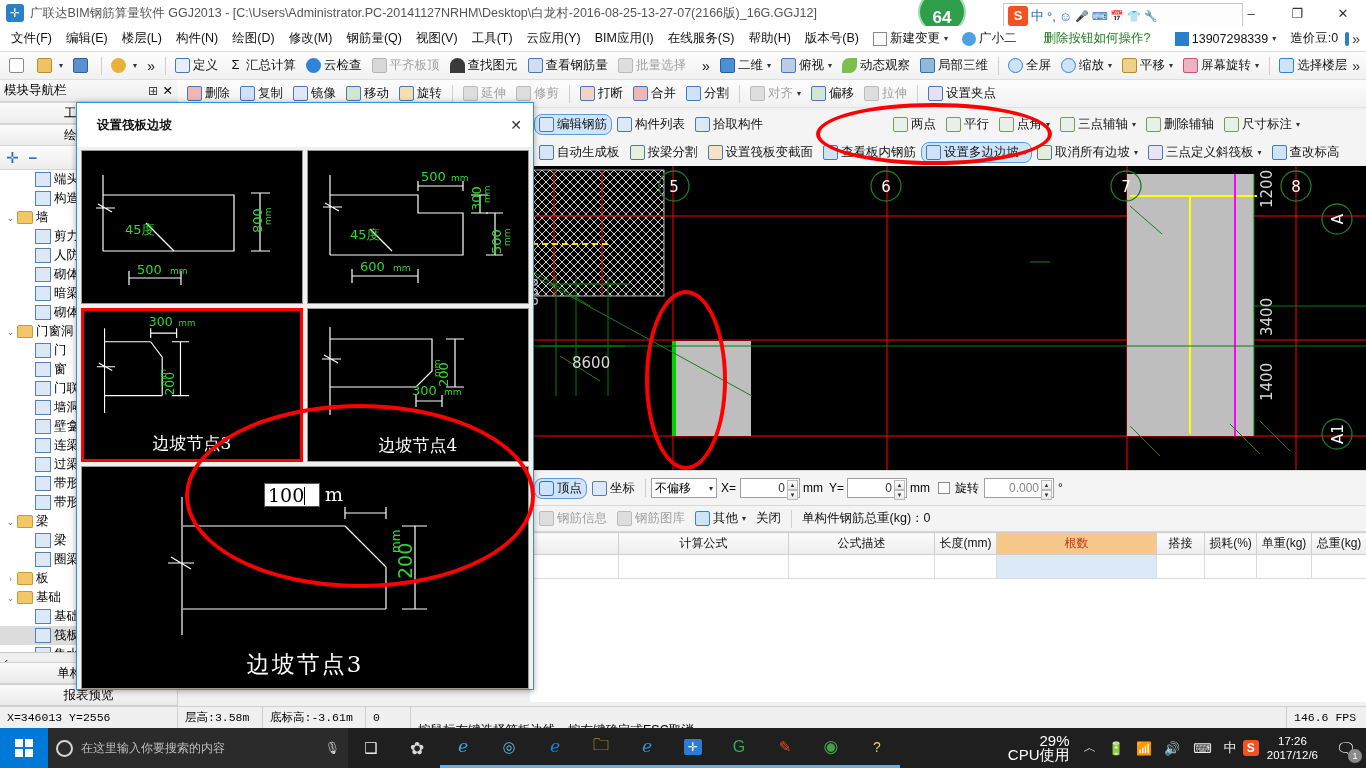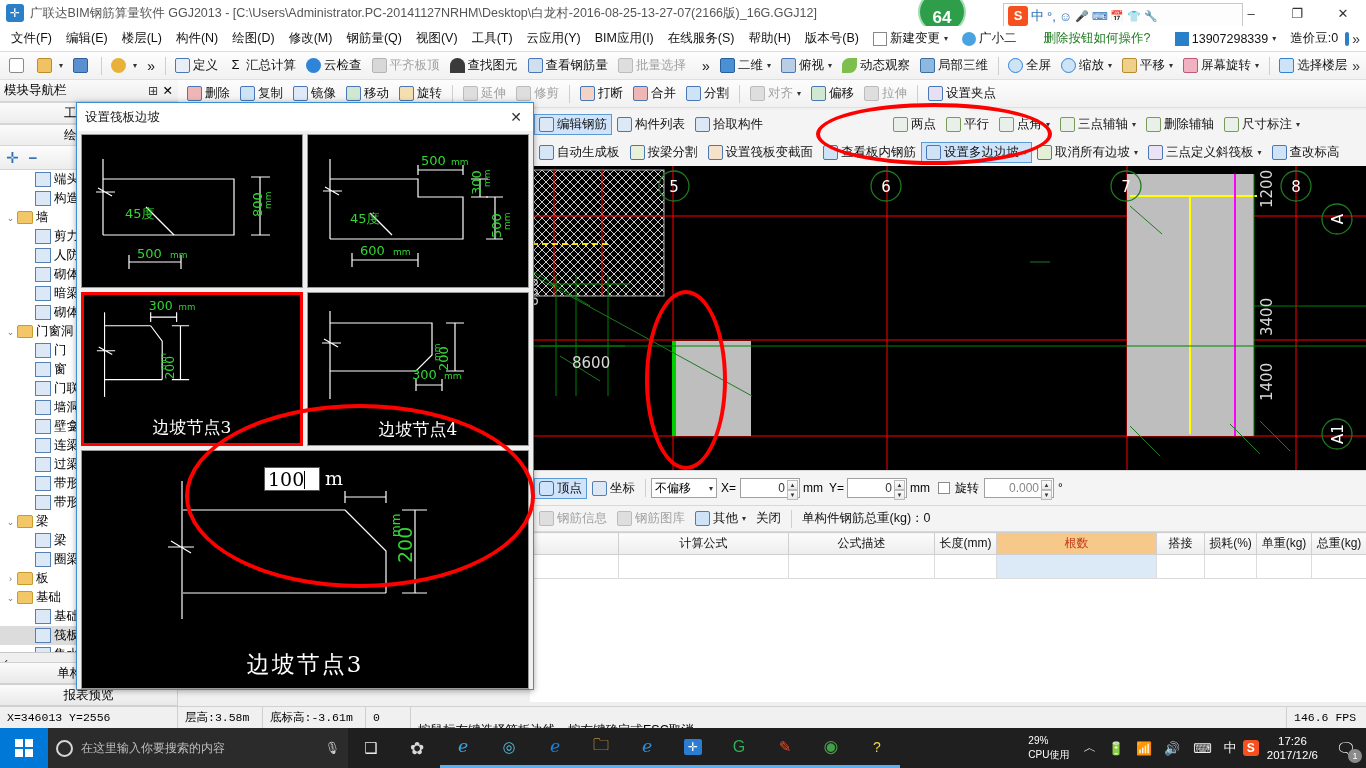--- a/index.html
+++ b/index.html
@@ -43,21 +43,21 @@
   
   .toolbar {
     position: absolute; left: 0; width: 1366px; height: 28px;
     background: linear-gradient(#fdfdfd,#f1f1f1);
     display: flex; align-items: center; padding-left: 4px;
     border-bottom: 1px solid #dfdfdf;
   }
   #tb1 { top: 52px; }
   .tb-item { display: flex; align-items: center; padding: 2px 5px; white-space: nowrap; font-size: 12.5px; color: #111; }
   .tb-item.disabled { color: #a0a0a0; }
-  .tb-item.active { background:#cfe4fb; border:1px solid #5b9bd5; border-radius:0; padding:1px 4px;}
+  .tb-item.active { background:#cfe4fb; border:1px solid #5b9bd5; border-radius:8px; padding:1px 4px;}
   .tb-div { width: 1px; height: 18px; background: #cfcfcf; margin: 0 5px; }
   .caret { font-size: 8px; margin-left: 4px; color:#333; }
 
   
   .ic { width: 15px; height: 15px; margin-right: 3px; flex: none;
         display:inline-block; border-radius:2px; }
 
   
   #tb2 { top: 80px; left: 178px; width: 1188px; border-bottom:1px solid #dfdfdf; }
 
@@ -175,30 +175,30 @@
   }
   .startbtn { width:48px; height:40px; background:#0078d7; display:flex; align-items:center; justify-content:center;}
   .searchbox { width:300px; height:40px; background:#2b2b2b; display:flex; align-items:center;
                color:#bdbdbd; font-size:12px; padding:0 8px; gap:8px;}
   .searchcircle { width:17px; height:17px; border:2px solid #d6d6d6; border-radius:50%; flex:none; }
   .tb-icon { width:46px; height:40px; display:flex; align-items:center; justify-content:center; }
   .tb-icon.run { border-bottom:3px solid #5ab0f0; }
   .tray { margin-left:auto; display:flex; align-items:center; height:40px; color:#fff; }
   .tray .ti { padding:0 6px; font-size:13px; color:#eee; }
   .clock { text-align:center; font-size:11.5px; color:#fff; line-height:14px; padding:0 8px; }
-  .cpu { text-align:left; font-size:10px; color:#fff; line-height:14px; padding:0 8px; }
+  .cpu { text-align:right; font-size:15px; color:#fff; line-height:14px; padding:0 8px; }
 
   
   .dialog {
     position:absolute; left:76px; top:102px; width:458px; height:588px;
     background:#f0f0f0; border:1px solid #3b8fd4; box-shadow:0 1px 6px rgba(0,0,0,.35);
     display:flex; flex-direction:column;
   }
-  .dlg-title { height:28px; background:#fff; display:flex; align-items:center;
-               padding-left:8px; font-size:12.5px; color:#111; }
+  .dlg-title { height:44px; background:#fff; display:flex; align-items:center;
+               padding-left:20px; font-size:12.5px; color:#111;font-weight:bold; }
   .dlg-close { margin-left:auto; width:34px; height:28px; display:flex;
                align-items:center; justify-content:center; font-size:14px; color:#333;}
   .dlg-body { flex:1; padding:3px 4px 0 4px; display:flex; flex-direction:column; }
   .thumbrow { display:flex; gap:4px; margin-bottom:4px; }
   .thumb { width:222px; height:154px; background:#000; border:1px solid #9a9a9a;
            position:relative; overflow:hidden; }
   .thumb.sel { border:3px solid #ff0000; }
   .thumb .cap { position:absolute; left:0; bottom:4px; width:100%; text-align:center;
                 color:#fff; font-size:17px; font-family:"DejaVu Serif", serif; }
   .preview { flex:1; background:#000; border:1px solid #9a9a9a; position:relative; overflow:hidden; }

